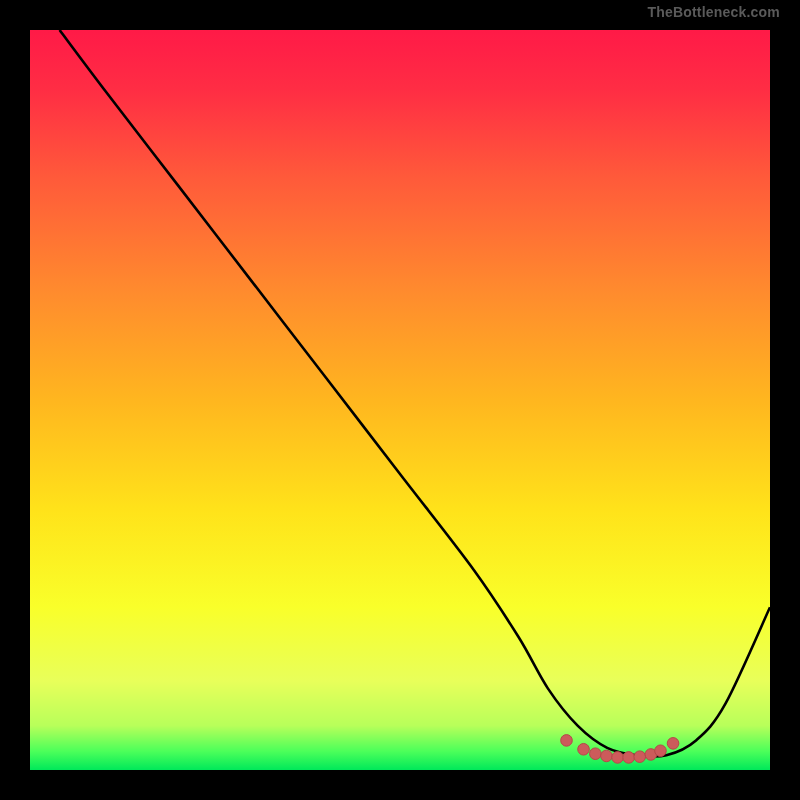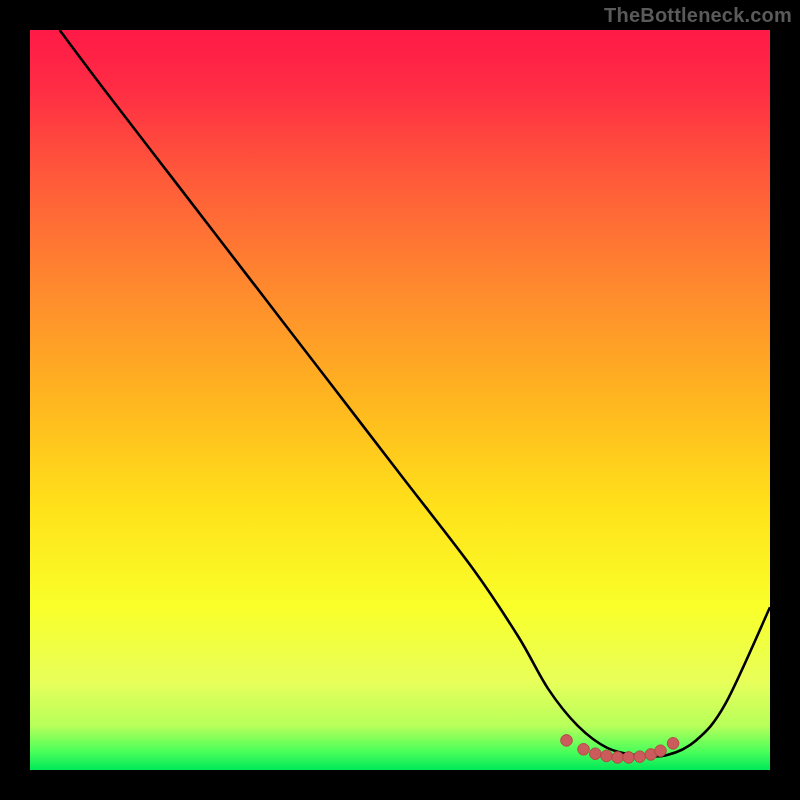--- a/index.html
+++ b/index.html
@@ -12,23 +12,23 @@
   }
   .frame {
     position: relative;
     width: 800px;
     height: 800px;
     background: #000;
   }
   .watermark {
     position: absolute;
     top: 4px;
-    right: 8px;
+    right: 20px;
     font-family: Arial, Helvetica, sans-serif;
-    font-size: 20px;
+    font-size: 14px;
     font-weight: 600;
     color: #5a5a5a;
     letter-spacing: 0.2px;
     z-index: 5;
     margin-left: 48px;
   }
   .plot-wrap {
     position: absolute;
     left: 30px;
     top: 30px;

